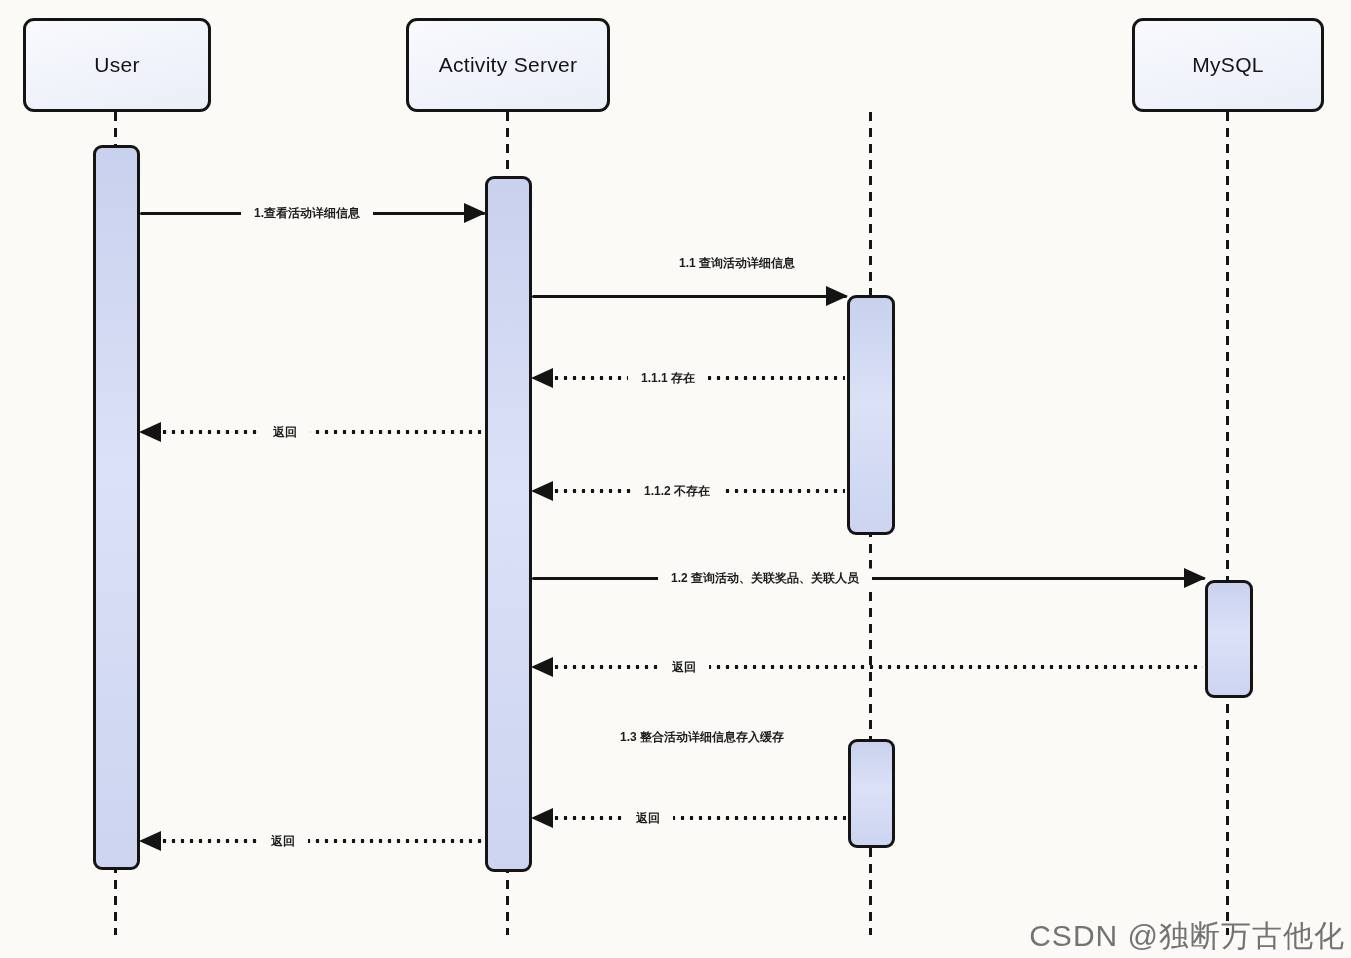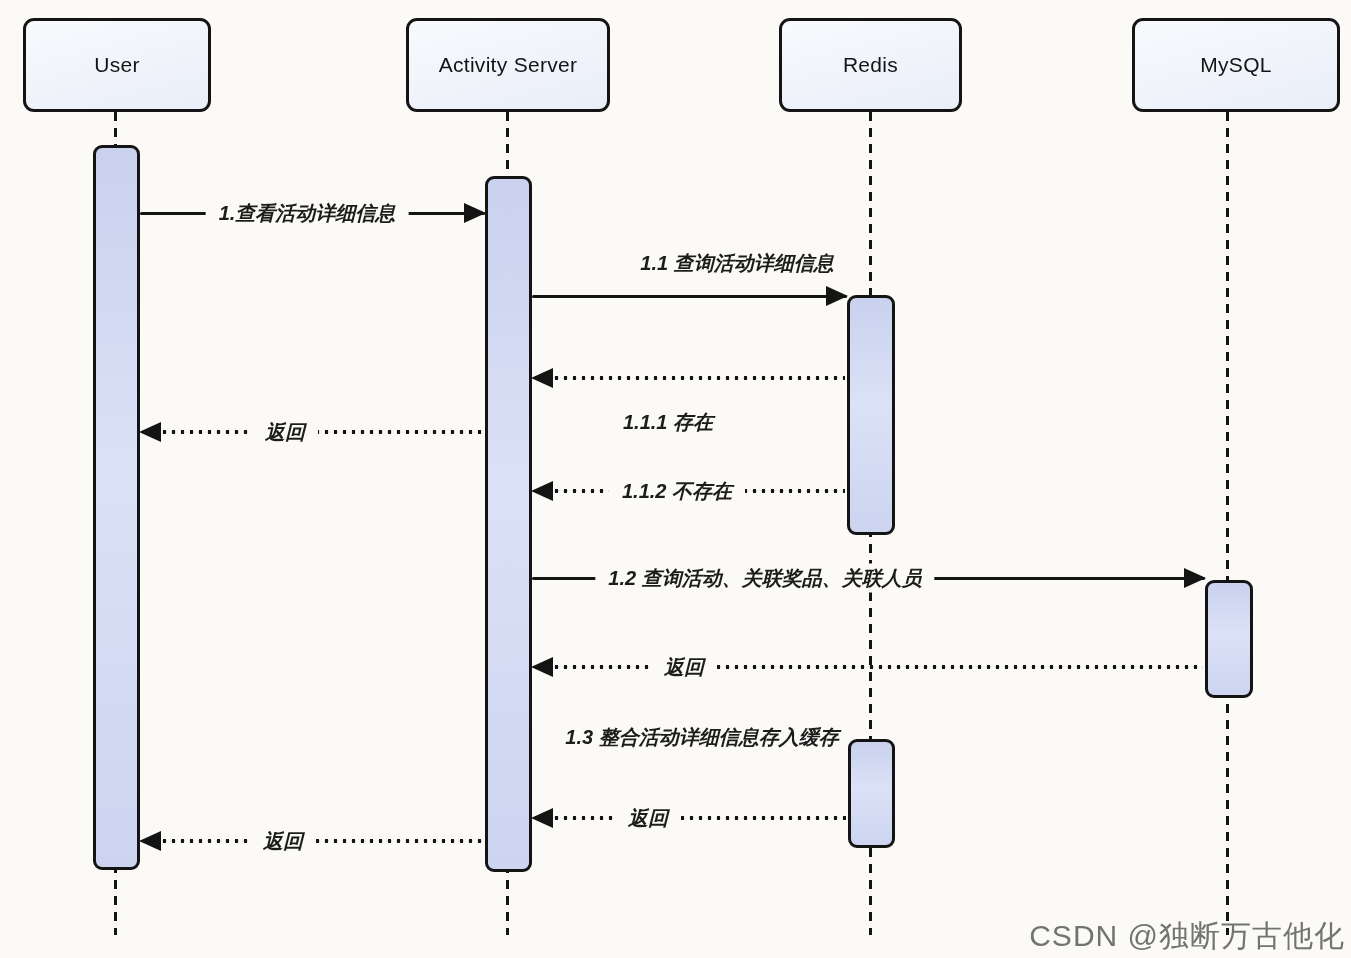--- a/index.html
+++ b/index.html
@@ -74,25 +74,24 @@
     width: 0; height: 0;
     border-top: 10px solid transparent;
     border-bottom: 10px solid transparent;
     border-right: 22px solid #141414;
   }
   .msg .mlabel {
     position: absolute; top: 0;
     transform: translate(-50%, -50%);
     background: #fbfaf6;
     padding: 1px 13px;
-    font-size: 20px;
+    font-size: 12px;
     font-weight: 600;
     white-space: nowrap;
     color: #1c1c1c;
-    font-style: italic;
   }
   .msg .mlabel.above { top: -33px; background: transparent; }
   .msg .mlabel.bare { background: transparent; }
   
   .watermark {
     position: absolute;
     top: 916px;
     right: 6px;
     font-size: 30px;
     font-weight: 500;
@@ -111,24 +110,21 @@
   <div class="lifeline" style="left:506px;"></div>
   <div class="lifeline" style="left:869px;"></div>
   <div class="lifeline" style="left:1226px;"></div>
 
   <div class="pbox" style="left:406px; width:204px;">
     <span>Activity Server</span>
   </div>
   <div class="pbox" style="left:23px;  width:188px;">
     <span>User</span>
   </div>
-  <div class="pbox" style="left:779px; width:183px;">
-    <span>Redis</span>
-  </div>
-  <div class="pbox" style="left:1132px;width:208px;text-align:right;">
+  <div class="pbox" style="left:1132px;width:192px;text-align:right;">
     <span>MySQL</span>
   </div>
 
   <div class="activation" style="left:93px;  top:145px; width:47px; height:725px;"></div>
   <div class="activation" style="left:485px; top:176px; width:47px; height:696px;"></div>
   <div class="activation" style="left:847px; top:295px; width:48px; height:240px;"></div>
   <div class="activation" style="left:848px; top:739px; width:47px; height:109px;"></div>
   <div class="activation" style="left:1205px;top:580px; width:48px; height:118px;"></div>
 
   <div class="msg" style="left:140px; top:213px; width:345px;">
@@ -139,21 +135,21 @@
 
   <div class="msg" style="left:532px; top:296px; width:315px;">
     <div class="line-solid"></div>
     <div class="arrow-right"></div>
     <div class="mlabel above" style="left:205px;">1.1 查询活动详细信息</div>
   </div>
 
   <div class="msg" style="left:532px; top:378px; width:315px;">
     <div class="line-dotted"></div>
     <div class="arrow-left"></div>
-    <div class="mlabel" style="left:136px;margin-top:44px;">1.1.1 存在</div>
+    <div class="mlabel" style="left:136px;">1.1.1 存在</div>
   </div>
 
   <div class="msg" style="left:140px; top:432px; width:345px;">
     <div class="line-dotted"></div>
     <div class="arrow-left"></div>
     <div class="mlabel" style="left:145px;">返回</div>
   </div>
 
   <div class="msg" style="left:532px; top:491px; width:315px;">
     <div class="line-dotted"></div>

